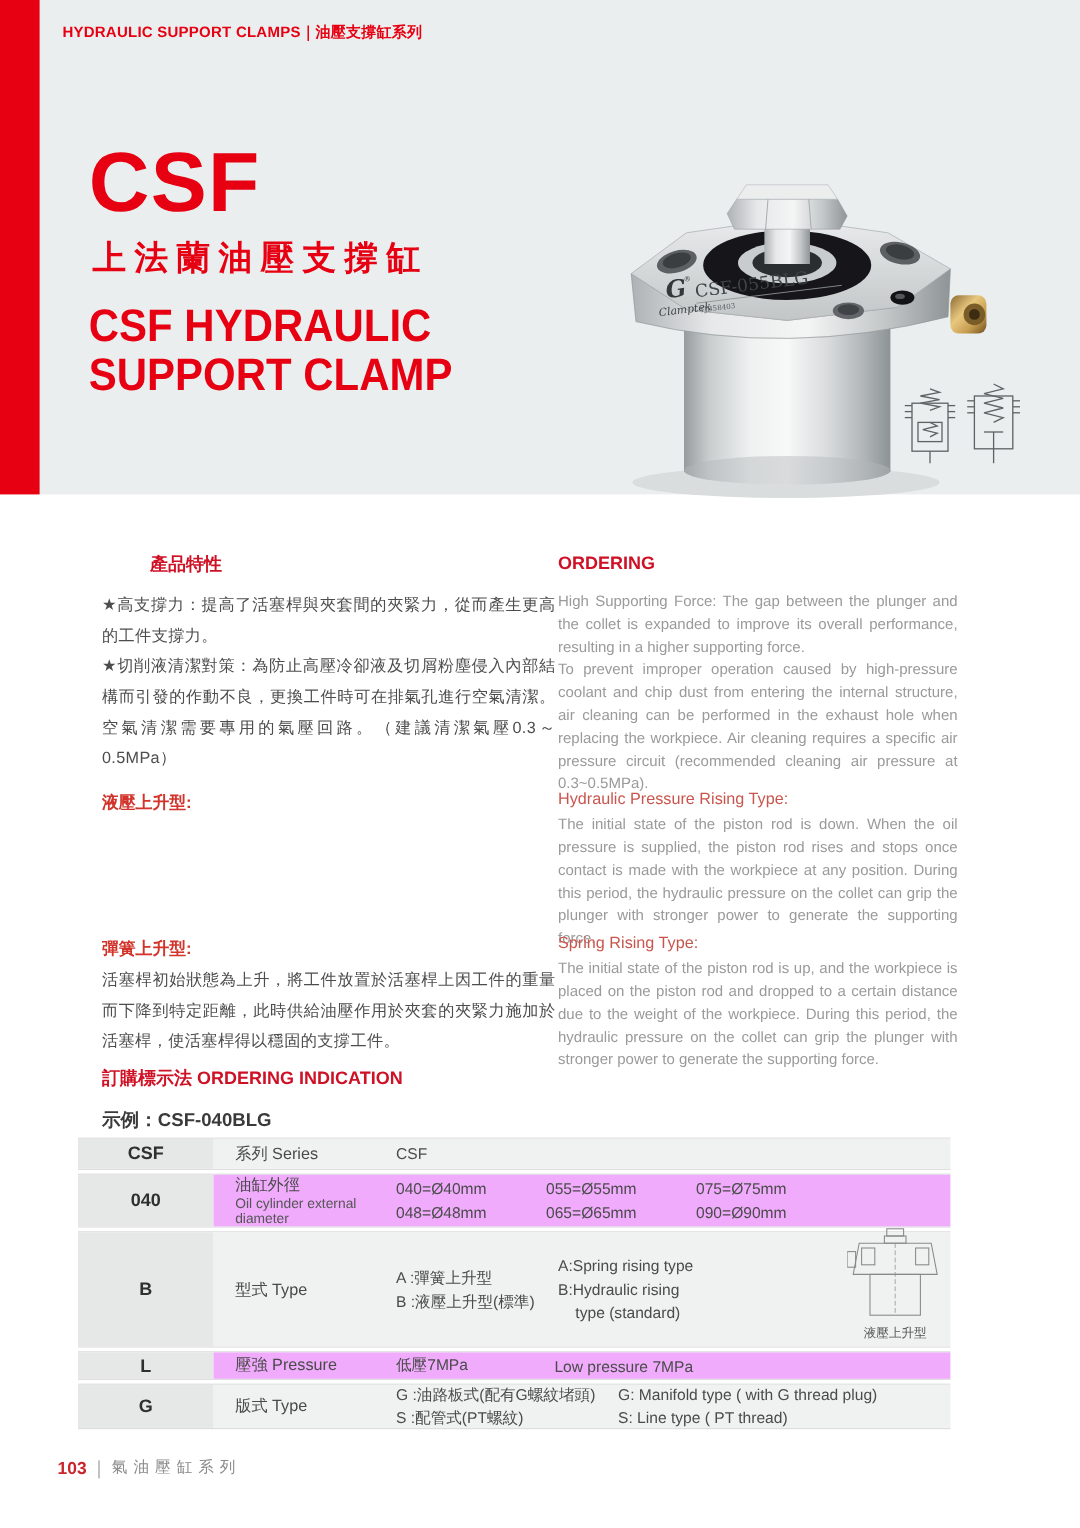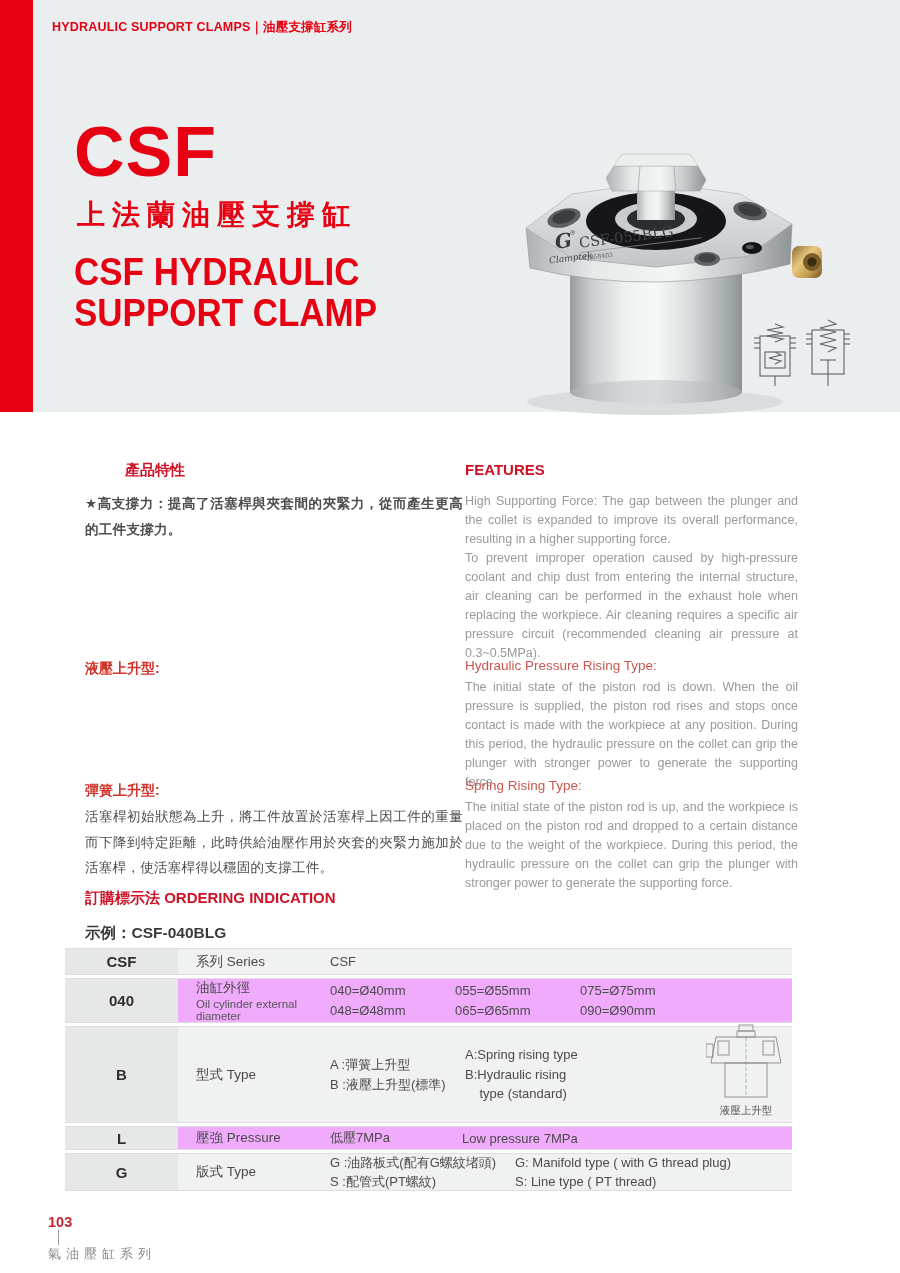--- a/index.html
+++ b/index.html
@@ -51,21 +51,21 @@
   .pre { white-space:pre-wrap; font-size:13px; color:#4b4b4b; line-height:1.5; }
   .optzh-b { width:135px; flex:0 0 135px; }
   .opten-b { width:155px; flex:0 0 155px; }
   .optzh-g { width:185px; flex:0 0 185px; }
   .val-l-zh { width:132px; flex:0 0 132px; }
   .diagrams { position:absolute; right:6px; bottom:4px; display:flex; gap:20px; }
   .diag { width:80px; text-align:center; }
   .diag .cap { font-size:10.5px; color:#555; margin-top:1px; }
 
   
-  .footer { position:absolute; left:48px; top:1214px; display:flex; align-items:flex-start;flex-direction:column; }
+  .footer { position:absolute; left:48px; top:1214px; display:flex; align-items:flex-end; }
   .footer .pg { font-size:14.5px; font-weight:bold; color:#c9252b; }
   .footer .divider { width:1px; height:15px; background:#9a9a9a; margin:0 10px; }
   .footer .series { font-size:13px; color:#8a8a8a; letter-spacing:5px; }
 </style>
 </head>
 <body>
 
 <div class="page">
 
   <div class="hero-band"></div>
@@ -174,24 +174,25 @@
         <line x1="-2" y1="26" x2="4" y2="26"></line>
       <line x1="36" y1="16" x2="42" y2="16"></line>
         <line x1="36" y1="21" x2="42" y2="21"></line>
         <line x1="36" y1="26" x2="42" y2="26"></line>
       <line x1="12" y1="42" x2="28" y2="42"></line>
       <line x1="20" y1="42" x2="20" y2="68"></line>
     </g>
   </svg>
 
   <div class="h-red" style="left:85px; top:461px;margin-left:40px;">產品特性</div>
-  <div class="zh-col" style="top:491px;font-weight:bold;">
+  <div class="zh-col" style="top:491px;">
     <p>★高支撐力：提高了活塞桿與夾套間的夾緊力，從而產生更高的工件支撐力。</p>
-  </div>
-  <div class="h-red" style="left:465px; top:461px;">FEATURES</div>
+    <p>★切削液清潔對策：為防止高壓冷卻液及切屑粉塵侵入內部結構而引發的作動不良，更換工件時可在排氣孔進行空氣清潔。空氣清潔需要專用的氣壓回路。（建議清潔氣壓0.3～0.5MPa）</p>
+  </div>
+  <div class="h-red" style="left:465px; top:461px;">ORDERING</div>
   <div class="en-col" style="top:492px;">
     <p>High Supporting Force: The gap between the plunger and the collet is expanded to improve its overall performance, resulting in a higher supporting force.</p>
     <p>To prevent improper operation caused by high-pressure coolant and chip dust from entering the internal structure, air cleaning can be performed in the exhaust hole when replacing the workpiece. Air cleaning requires a specific air pressure circuit (recommended cleaning air pressure at 0.3~0.5MPa).</p>
   </div>
 
   <div class="sub-zh" style="top:660px;">液壓上升型:</div>
   <div class="sub-en" style="top:658px;">Hydraulic Pressure Rising Type:</div>
   <div class="en-col" style="top:678px;">The initial state of the piston rod is down. When the oil pressure is supplied, the piston rod rises and stops once contact is made with the workpiece at any position. During this period, the hydraulic pressure on the collet can grip the plunger with stronger power to generate the supporting force.</div>
 
   <div class="sub-zh" style="top:782px;">彈簧上升型:</div>

